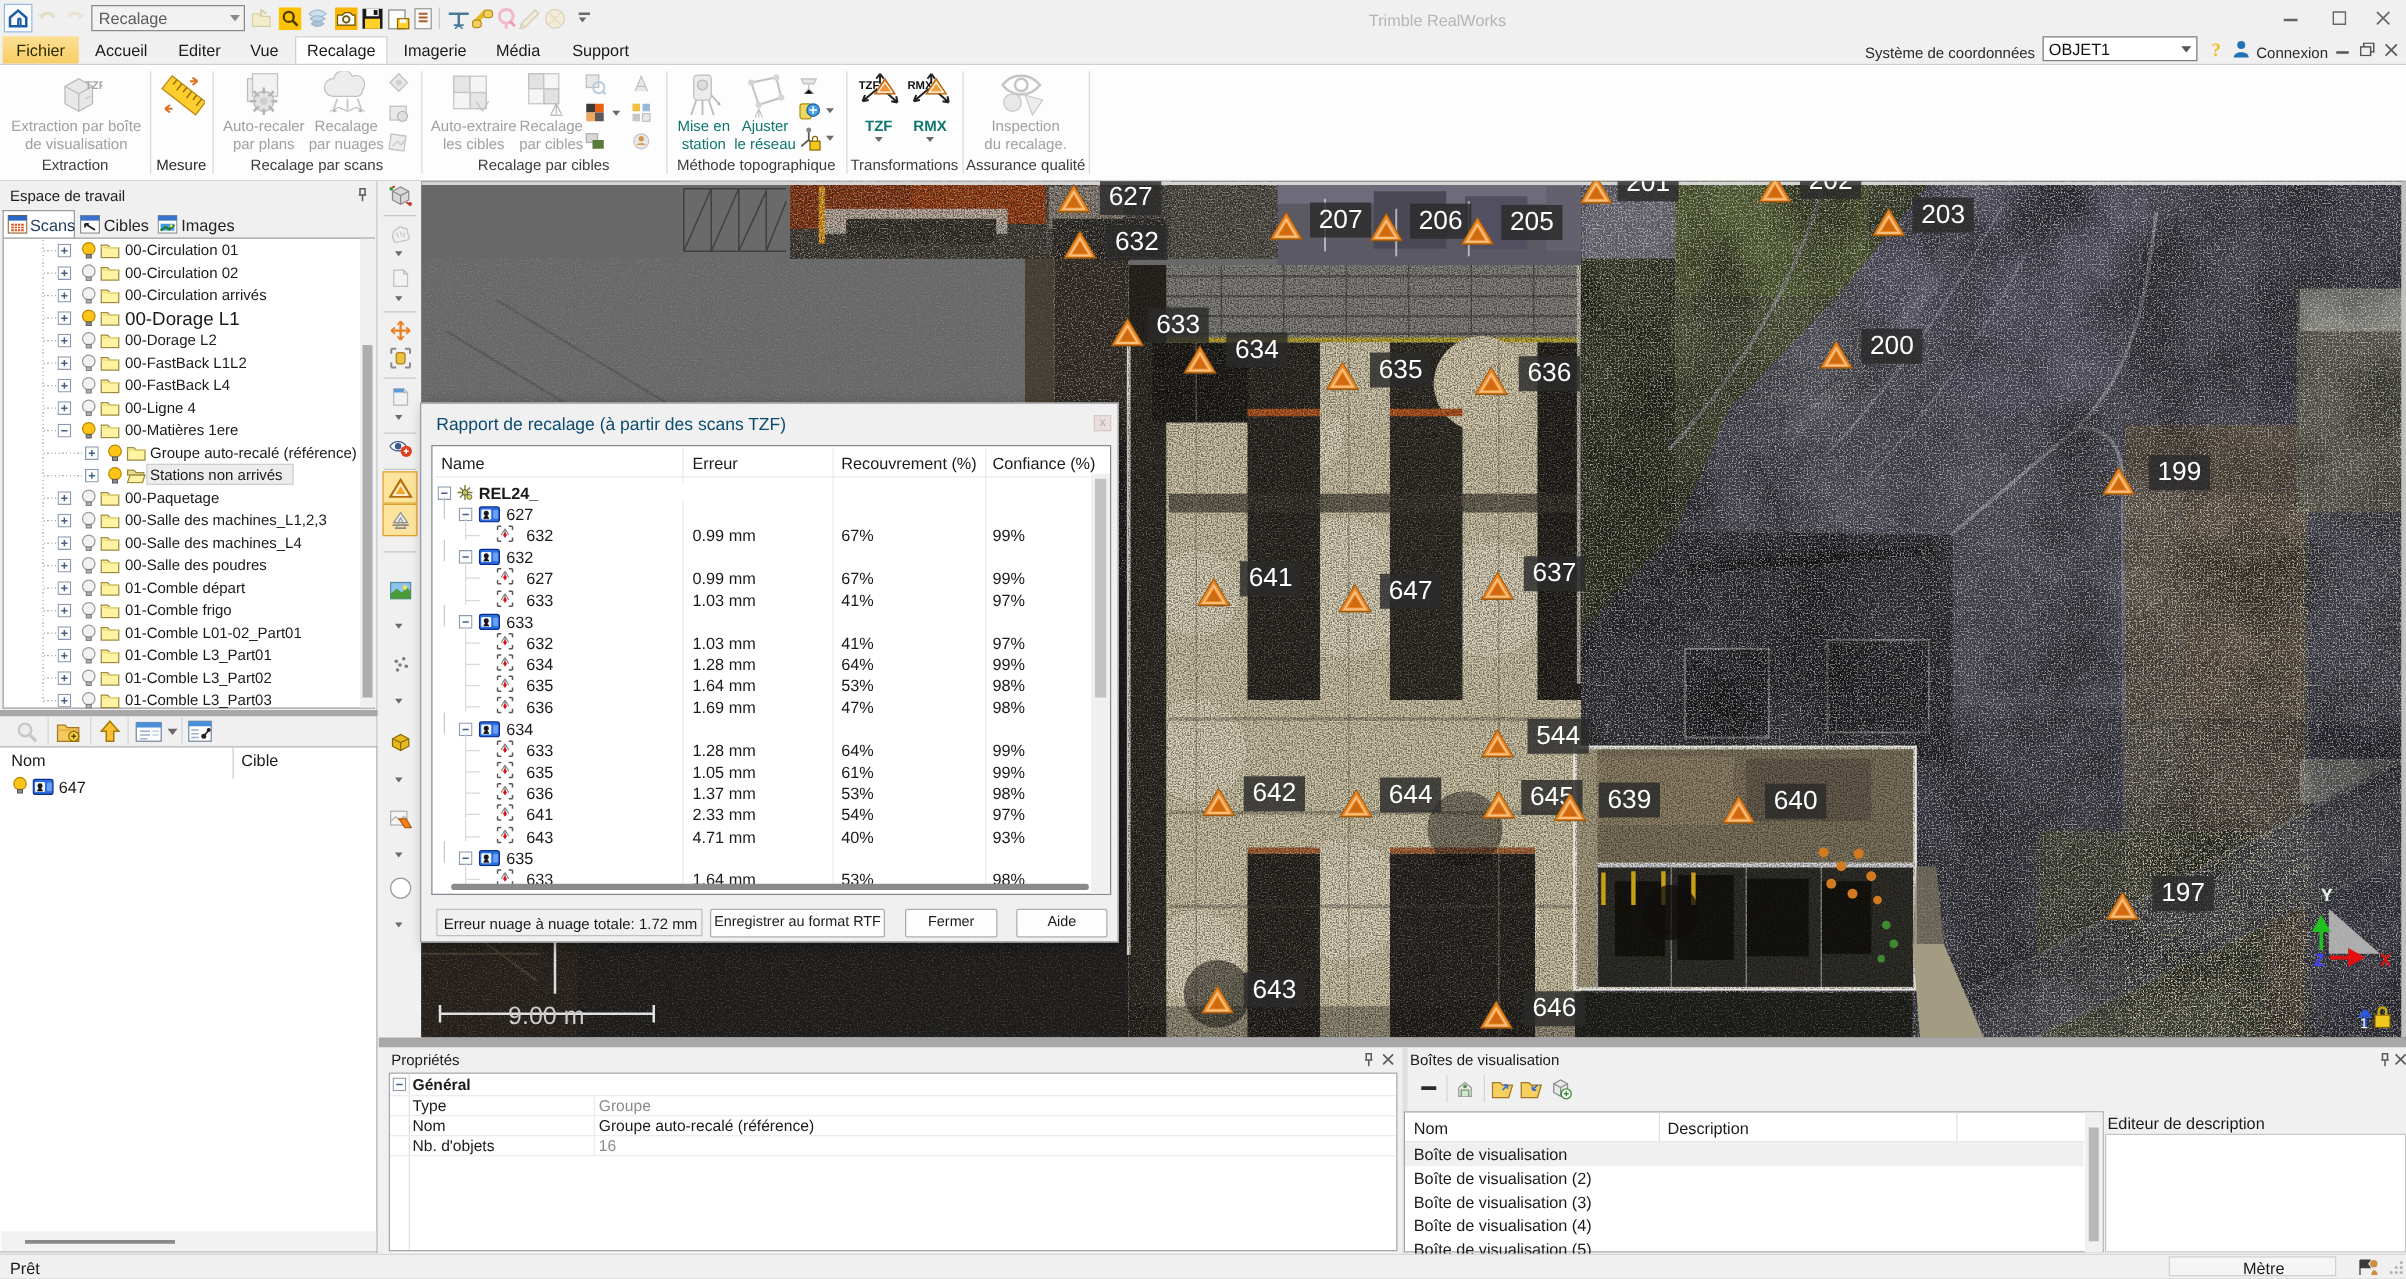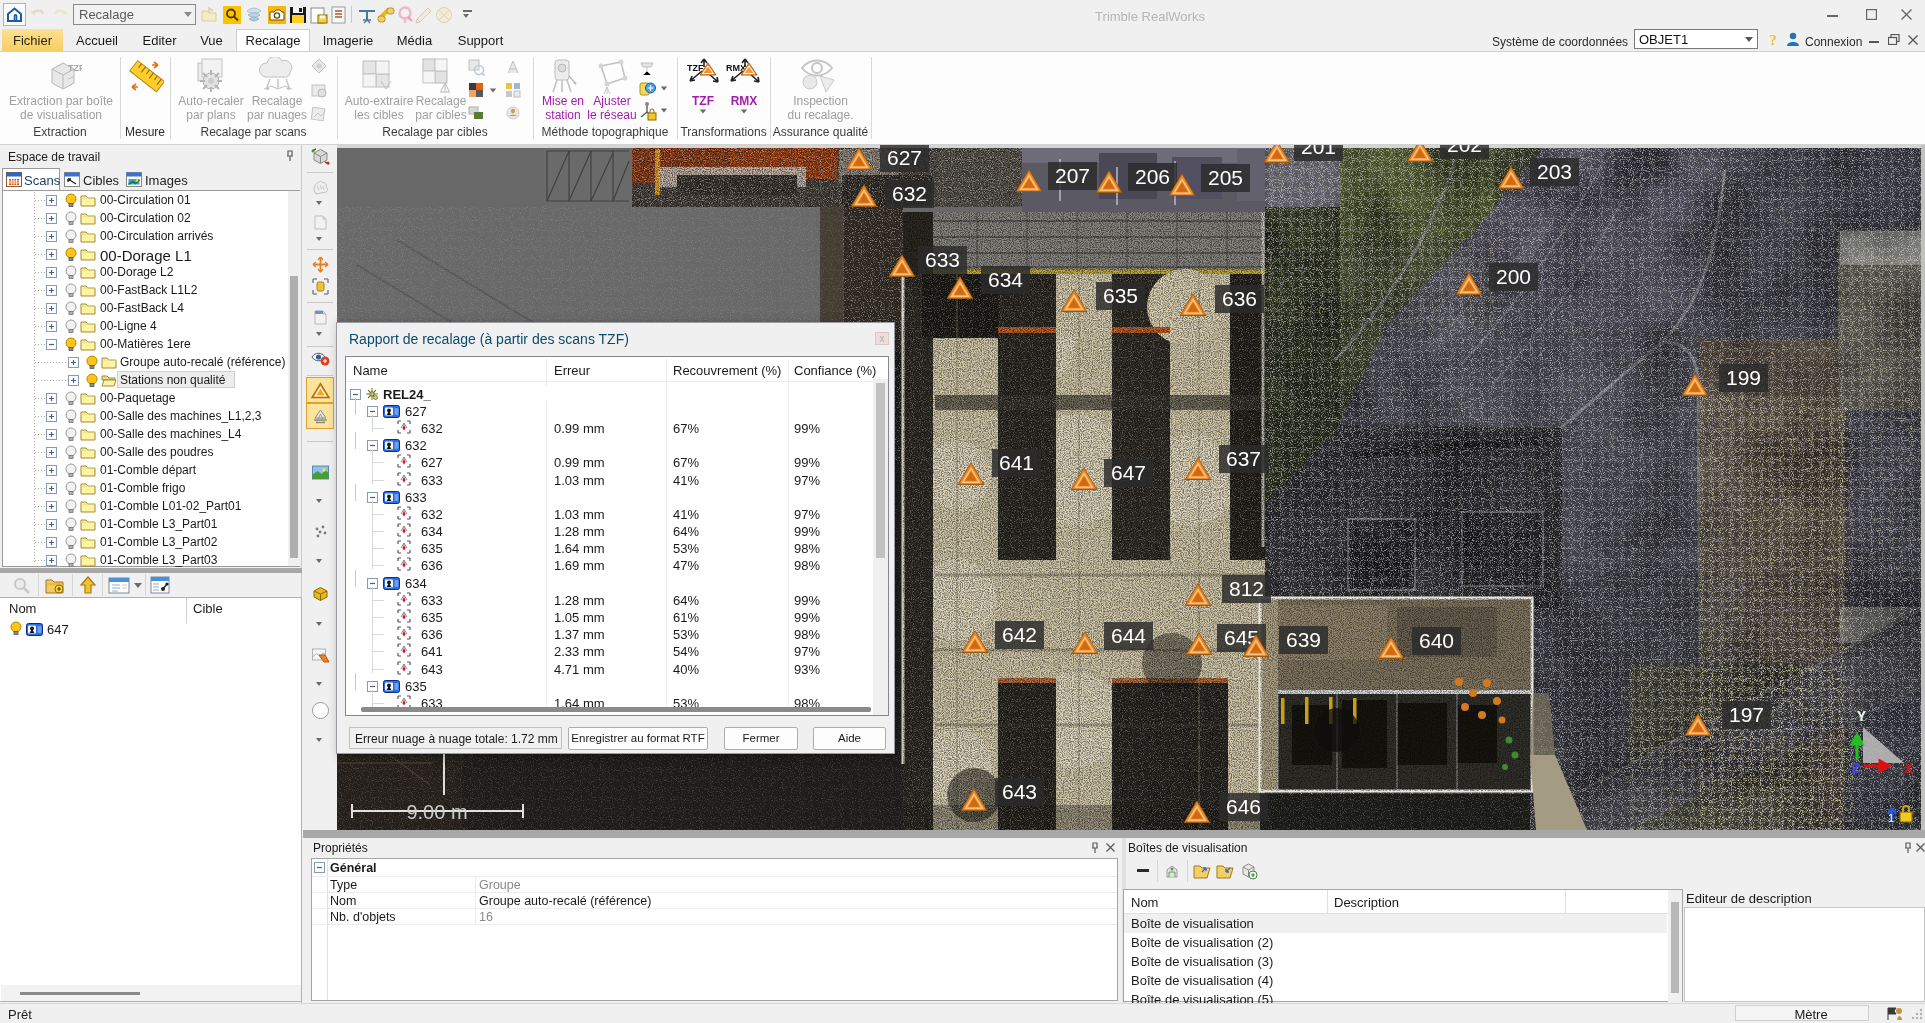--- a/index.html
+++ b/index.html
@@ -1,19 +1,19 @@
 <!DOCTYPE html>
 <html><head><meta charset="utf-8"><title>Trimble RealWorks</title><style>
 *{margin:0;padding:0;box-sizing:border-box}
 html,body{width:1925px;height:1023px;overflow:hidden}
 body{font-family:"Liberation Sans",sans-serif;background:#f0f0f0;position:relative;font-size:13px;color:#1a1a1a}
 .a{position:absolute}
 .ct{text-align:center}
 .cap{font-size:12px;line-height:13.5px;text-align:center;color:#a0a0a0}
-.capd{font-size:12px;line-height:13.5px;text-align:center;color:#a21caf}
+.capd{font-size:12px;line-height:13.5px;text-align:center;color:#0f766e}
 .glabel{font-size:12px;color:#3c3c3c;text-align:center;white-space:nowrap}
 .vsep{position:absolute;top:57px;height:82px;width:1px;background:#d9d9d9}
 .tabtxt{font-size:13px;color:#1a1a1a}
 .row13{font-size:13px;white-space:nowrap}
 .mk{position:absolute;height:28px;line-height:28px;padding:0 7px;background:rgba(43,43,43,0.82);color:#fff;font-size:21px;white-space:nowrap}
 .mkt{position:absolute;width:32px;height:28px}
 .caret{position:absolute;width:0;height:0;border-left:4px solid transparent;border-right:4px solid transparent;border-top:5px solid #6a6a6a}
 </style></head><body>
 <svg width="0" height="0" style="position:absolute">
     <defs>
@@ -499,21 +499,21 @@
 <svg class="a" style="left:68px;top:375px" width="11" height="11">
     <use href="#pbox"></use>
   </svg>
 <svg class="a" style="left:85px;top:373px" width="14" height="14">
     <use href="#bulbY"></use>
   </svg>
 <div class="a" style="left:117px;top:371px;width:118px;height:17px;background:#ececec;border:1px solid #cfcfcf"></div>
 <svg class="a" style="left:101px;top:373px" width="16" height="14">
     <use href="#folderO"></use>
   </svg>
-<div class="a" style="font-size:12px;white-space:nowrap;left:120px;top:373px">Stations non qualité</div>
+<div class="a" style="font-size:12px;white-space:nowrap;left:120px;top:373px">Stations non arrivés</div>
 <div class="a" style="left:35px;top:398px;width:11px;height:1px;background:repeating-linear-gradient(90deg,#aaa 0,#aaa 1px,transparent 1px,transparent 3px)"></div>
 <svg class="a" style="left:46px;top:393px" width="11" height="11">
     <use href="#pbox"></use>
   </svg>
 <svg class="a" style="left:64px;top:391px" width="14" height="14">
     <use href="#bulbG"></use>
   </svg>
 <svg class="a" style="left:80px;top:391px" width="16" height="14">
     <use href="#folder"></use>
   </svg>
@@ -1028,21 +1028,21 @@
       <use href="#mtri"></use>
     </svg>
     <div class="mk" style="left:767px;top:314px">647</div>
     <svg class="a mkt" style="left:845px;top:309px" viewBox="0 0 32 28">
       <use href="#mtri"></use>
     </svg>
     <div class="mk" style="left:882px;top:300px">637</div>
     <svg class="a mkt" style="left:845px;top:435px" viewBox="0 0 32 28">
       <use href="#mtri"></use>
     </svg>
-    <div class="mk" style="left:885px;top:430px">812</div>
+    <div class="mk" style="left:885px;top:430px">544</div>
     <svg class="a mkt" style="left:622px;top:482px" viewBox="0 0 32 28">
       <use href="#mtri"></use>
     </svg>
     <div class="mk" style="left:658px;top:476px">642</div>
     <svg class="a mkt" style="left:732px;top:483px" viewBox="0 0 32 28">
       <use href="#mtri"></use>
     </svg>
     <div class="mk" style="left:767px;top:477px">644</div>
     <svg class="a mkt" style="left:846px;top:484px" viewBox="0 0 32 28">
       <use href="#mtri"></use>

